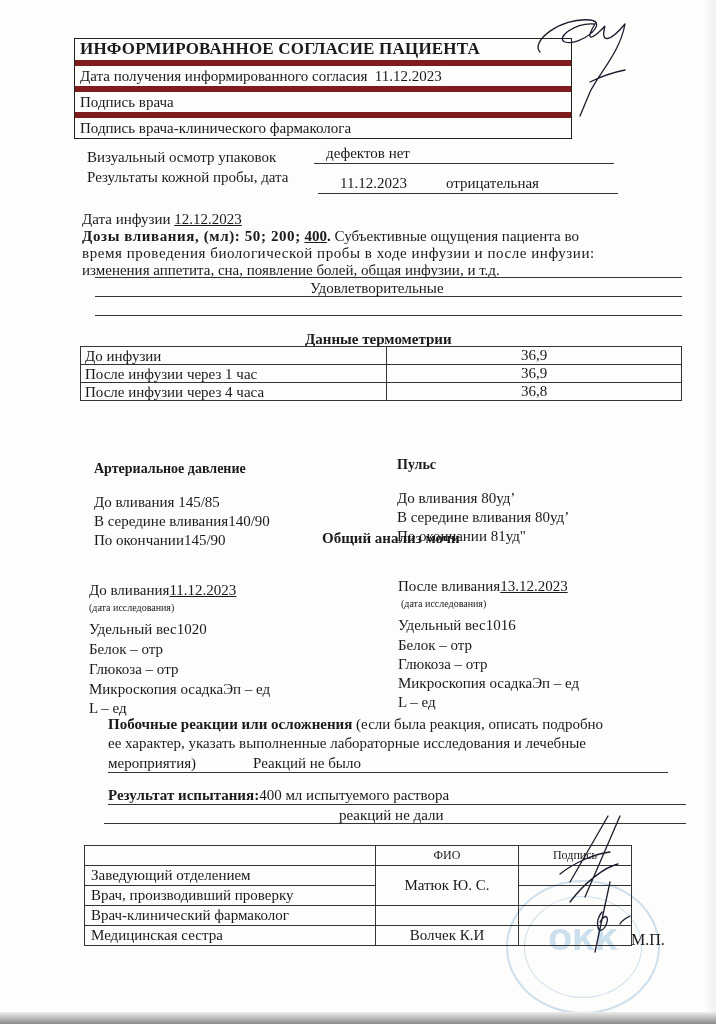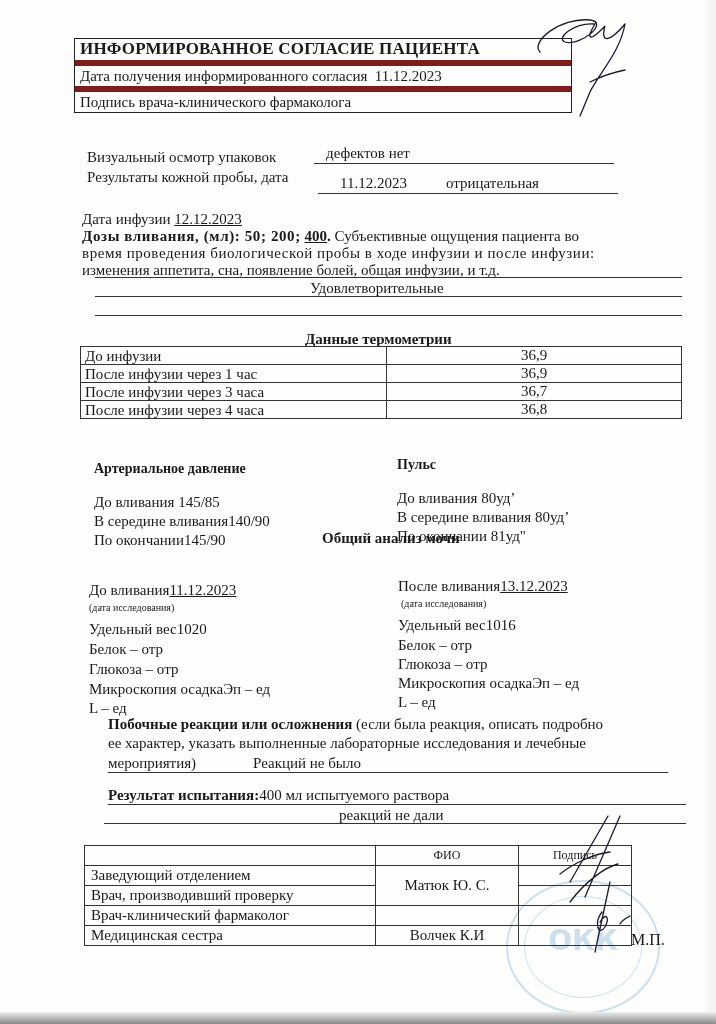--- a/index.html
+++ b/index.html
@@ -43,20 +43,21 @@
 </head>
 <body>
 
 <div class="abs right-edge"></div>
 
 <div class="abs hdr-table">
   <div class="hdr-row hdr-title">ИНФОРМИРОВАННОЕ СОГЛАСИЕ ПАЦИЕНТА</div>
   <div class="hdr-row">
     <span>Дата получения информированного согласия</span>&nbsp;&nbsp;<span>11.12.2023</span>
   </div>
+  <div class="hdr-row">Подпись врача</div>
   <div class="hdr-row">Подпись врача-клинического фармаколога</div>
 </div>
 
 <svg class="abs" style="left:520px;top:12px;" width="150" height="105">
   <path class="sig" d="M20 40 C 10 30, 40 5, 70 8 C 90 10, 60 35, 45 30 C 35 26, 55 10, 75 12 M75 12 C 65 28, 70 30, 85 14 C 80 32, 90 30, 105 12 M105 12 C 100 40, 80 60, 70 80 L 60 104 M70 70 C 80 65, 95 60, 105 58"></path>
 </svg>
 
 <div class="abs t" style="left:87px;top:149px;">Визуальный осмотр упаковок</div>
 <div class="abs uline" style="left:314px;top:145px;width:300px;height:18px;">
   <span class="t" style="position:absolute;left:12px;top:0;">дефектов нет</span>
@@ -85,24 +86,20 @@
 <div class="abs t b" style="left:305px;top:331px;font-size:15px;">Данные термометрии</div>
 <table class="abs thermo">
   <tbody>
       <tr>
         <td class="lbl">До инфузии</td>
         <td class="val">36,9</td>
       </tr>
   <tr>
         <td class="lbl">После инфузии через 1 час</td>
         <td class="val">36,9</td>
-      </tr>
-  <tr>
-        <td class="lbl">После инфузии через 3 часа</td>
-        <td class="val">36,7</td>
       </tr>
   <tr>
         <td class="lbl">После инфузии через 4 часа</td>
         <td class="val">36,8</td>
       </tr>
 </tbody>
   </table>
 
 <div class="abs t b" style="left:94px;top:460px;font-size:14px;">Артериальное давление</div>
 <div class="abs t" style="left:94px;top:494px;">До вливания 145/85</div>

